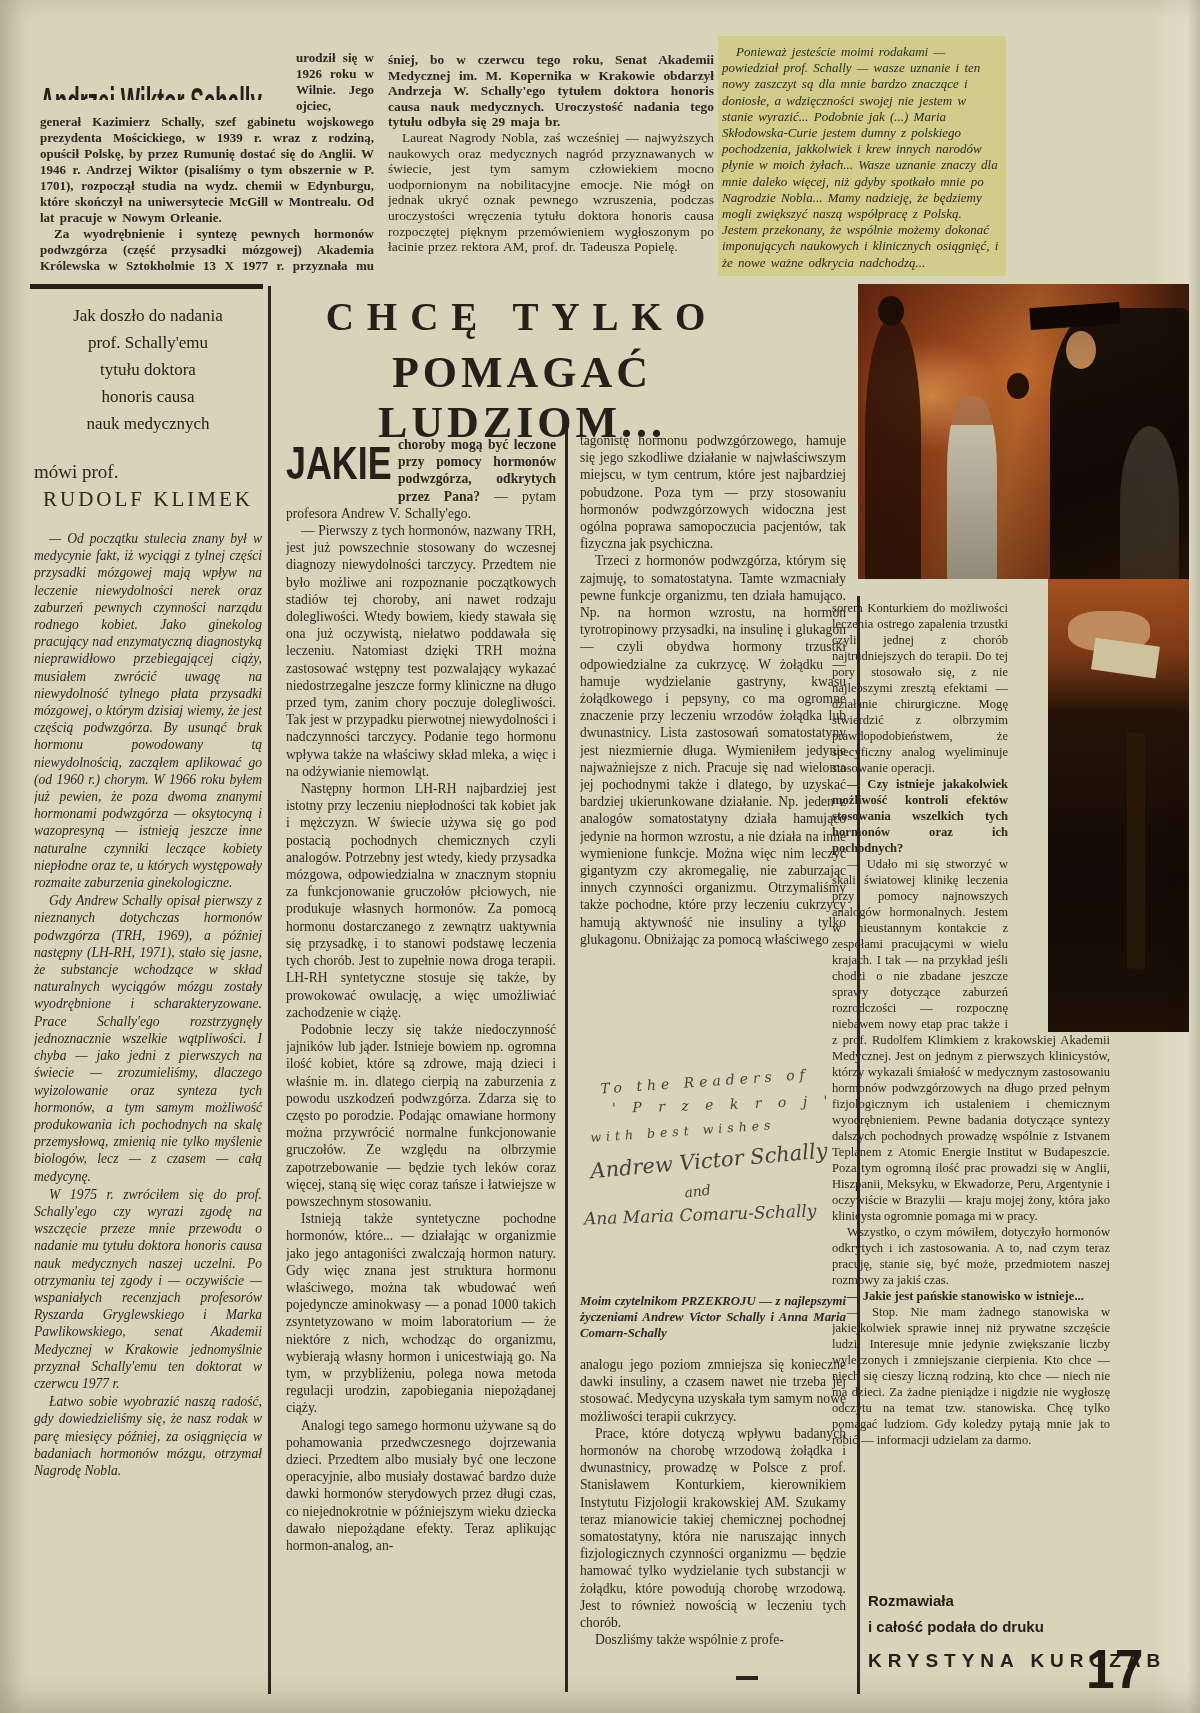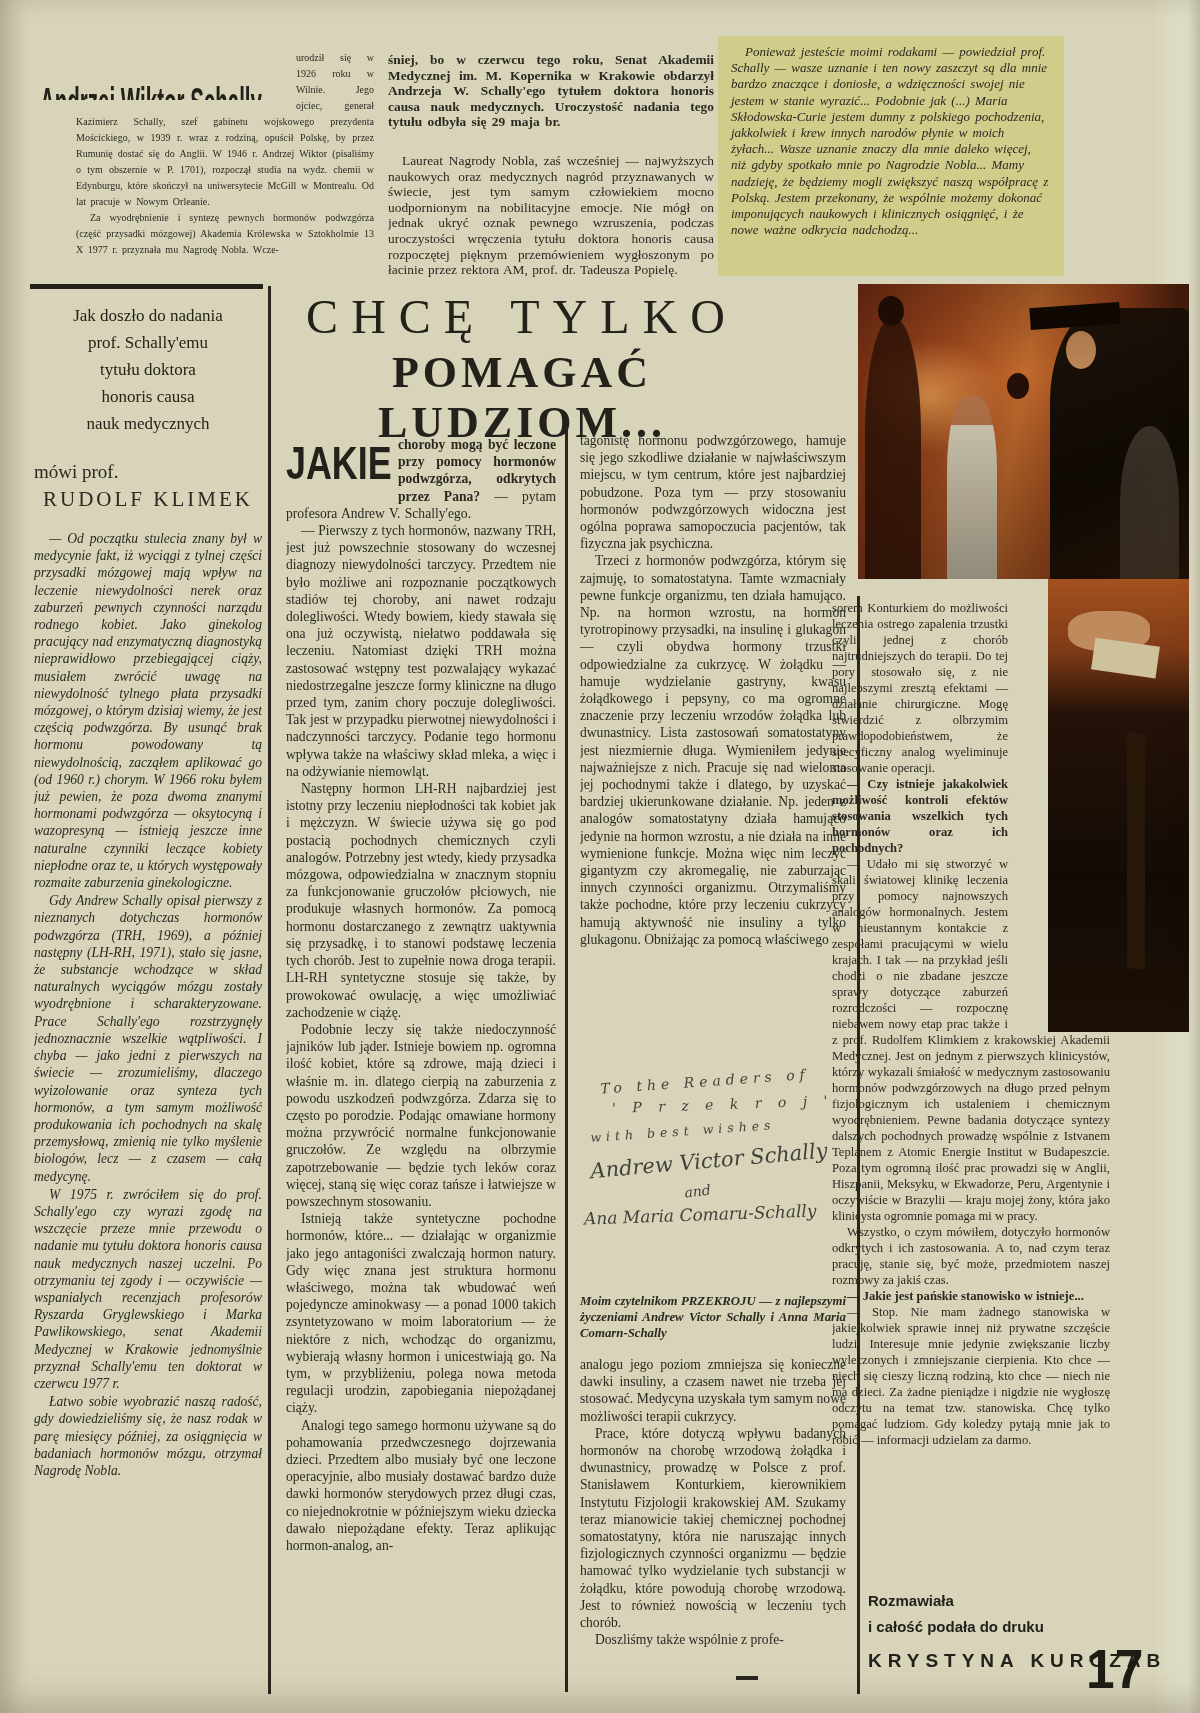--- a/index.html
+++ b/index.html
@@ -14,40 +14,40 @@
   .b{font-weight:700;}
   .para{text-align:justify;text-indent:15px;}
   .para.noindent{text-indent:0;}
   .para.bold{font-weight:700;}
 
   
   .top-col1{position:absolute;left:40px;top:50px;width:334px;height:226px;overflow:hidden;}
   .headline-wrap{float:left;width:250px;height:48px;overflow:hidden;margin:2px 6px 2px 0;}
   .headline{font-family:"Liberation Sans",sans-serif;font-weight:700;font-size:41px;line-height:46px;
     white-space:nowrap;transform:scaleX(.5);transform-origin:left top;color:#24201a;letter-spacing:0;}
-  .lead{font-weight:400;font-size:10px;line-height:16px;word-spacing:2px;margin-left:36px;}
+  .lead{font-weight:700;font-size:13px;line-height:16px;word-spacing:2px;}
   .lead.indent{text-indent:14px;}
   .top-col2{position:absolute;left:388px;top:52px;width:326px;height:232px;overflow:hidden;
     font-size:13.4px;line-height:15.6px;}
   .top-col2 .p1{font-weight:700;word-spacing:2px;}
-  .top-col2 .p2{text-indent:14px;word-spacing:1px;margin-top:23px;}
-  .quote-box{position:absolute;left:718px;top:36px;width:346px;height:240px;box-sizing:border-box;
-    padding:8px 13px;background:#d0cc8a;overflow:hidden;}
+  .top-col2 .p2{text-indent:14px;word-spacing:1px;}
+  .quote-box{position:absolute;left:718px;top:36px;width:288px;height:240px;box-sizing:border-box;
+    padding:8px 4px;background:#d0cc8a;overflow:hidden;}
   .quote-box p{font-style:italic;font-size:13px;line-height:16.2px;text-indent:14px;word-spacing:2px;}
 
   
   .rule-h{position:absolute;left:30px;top:284px;width:233px;height:5px;background:#24201a;}
   .rule-v{position:absolute;width:2.5px;background:#2a261f;}
   .rule-ab{left:268px;top:286px;height:1408px;}
   .rule-bc{left:565px;top:420px;height:1272px;}
   .rule-cd{left:857px;top:596px;height:1098px;}
 
   
   .main-title{position:absolute;left:262px;top:292px;width:520px;text-align:center;color:#24201a;}
-  .mt1{font-size:48px;font-weight:400;letter-spacing:13px;line-height:50px;}
+  .mt1{font-size:39px;font-weight:700;letter-spacing:13px;line-height:50px;}
   .mt2{font-size:44px;font-weight:700;letter-spacing:4px;line-height:50px;margin-top:6px;}
 
   
   .colA{position:absolute;left:34px;top:302px;width:228px;height:1392px;overflow:hidden;}
   .colA-heading{font-size:17px;line-height:27px;text-align:center;white-space:pre-line;color:#262217;}
   .byline1{font-size:19px;margin-top:24px;}
   .byline2{font-size:21px;text-align:center;letter-spacing:3px;margin-top:4px;}
   .colA-body{margin-top:18px;font-style:italic;font-size:13.6px;line-height:17.2px;}
   .colA-body .para{margin-bottom:1px;}
 

